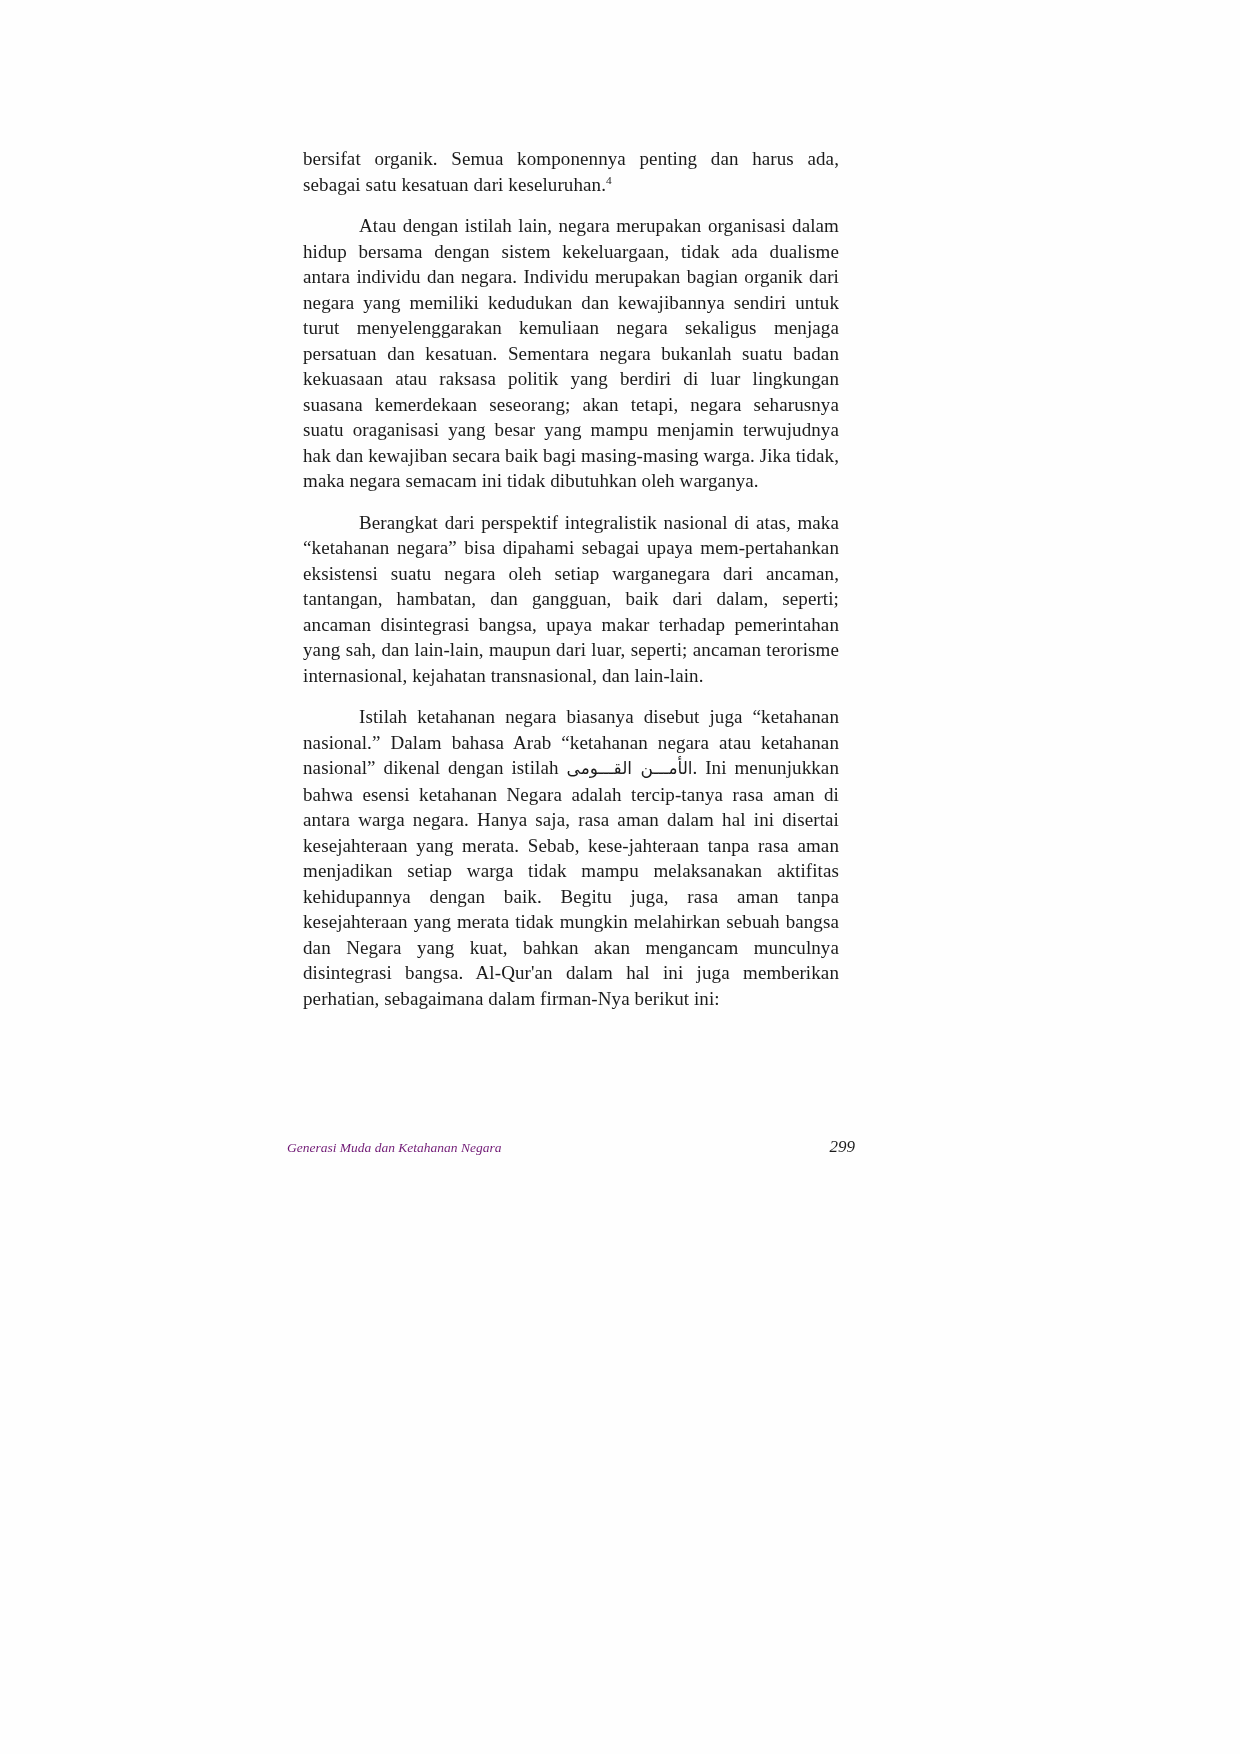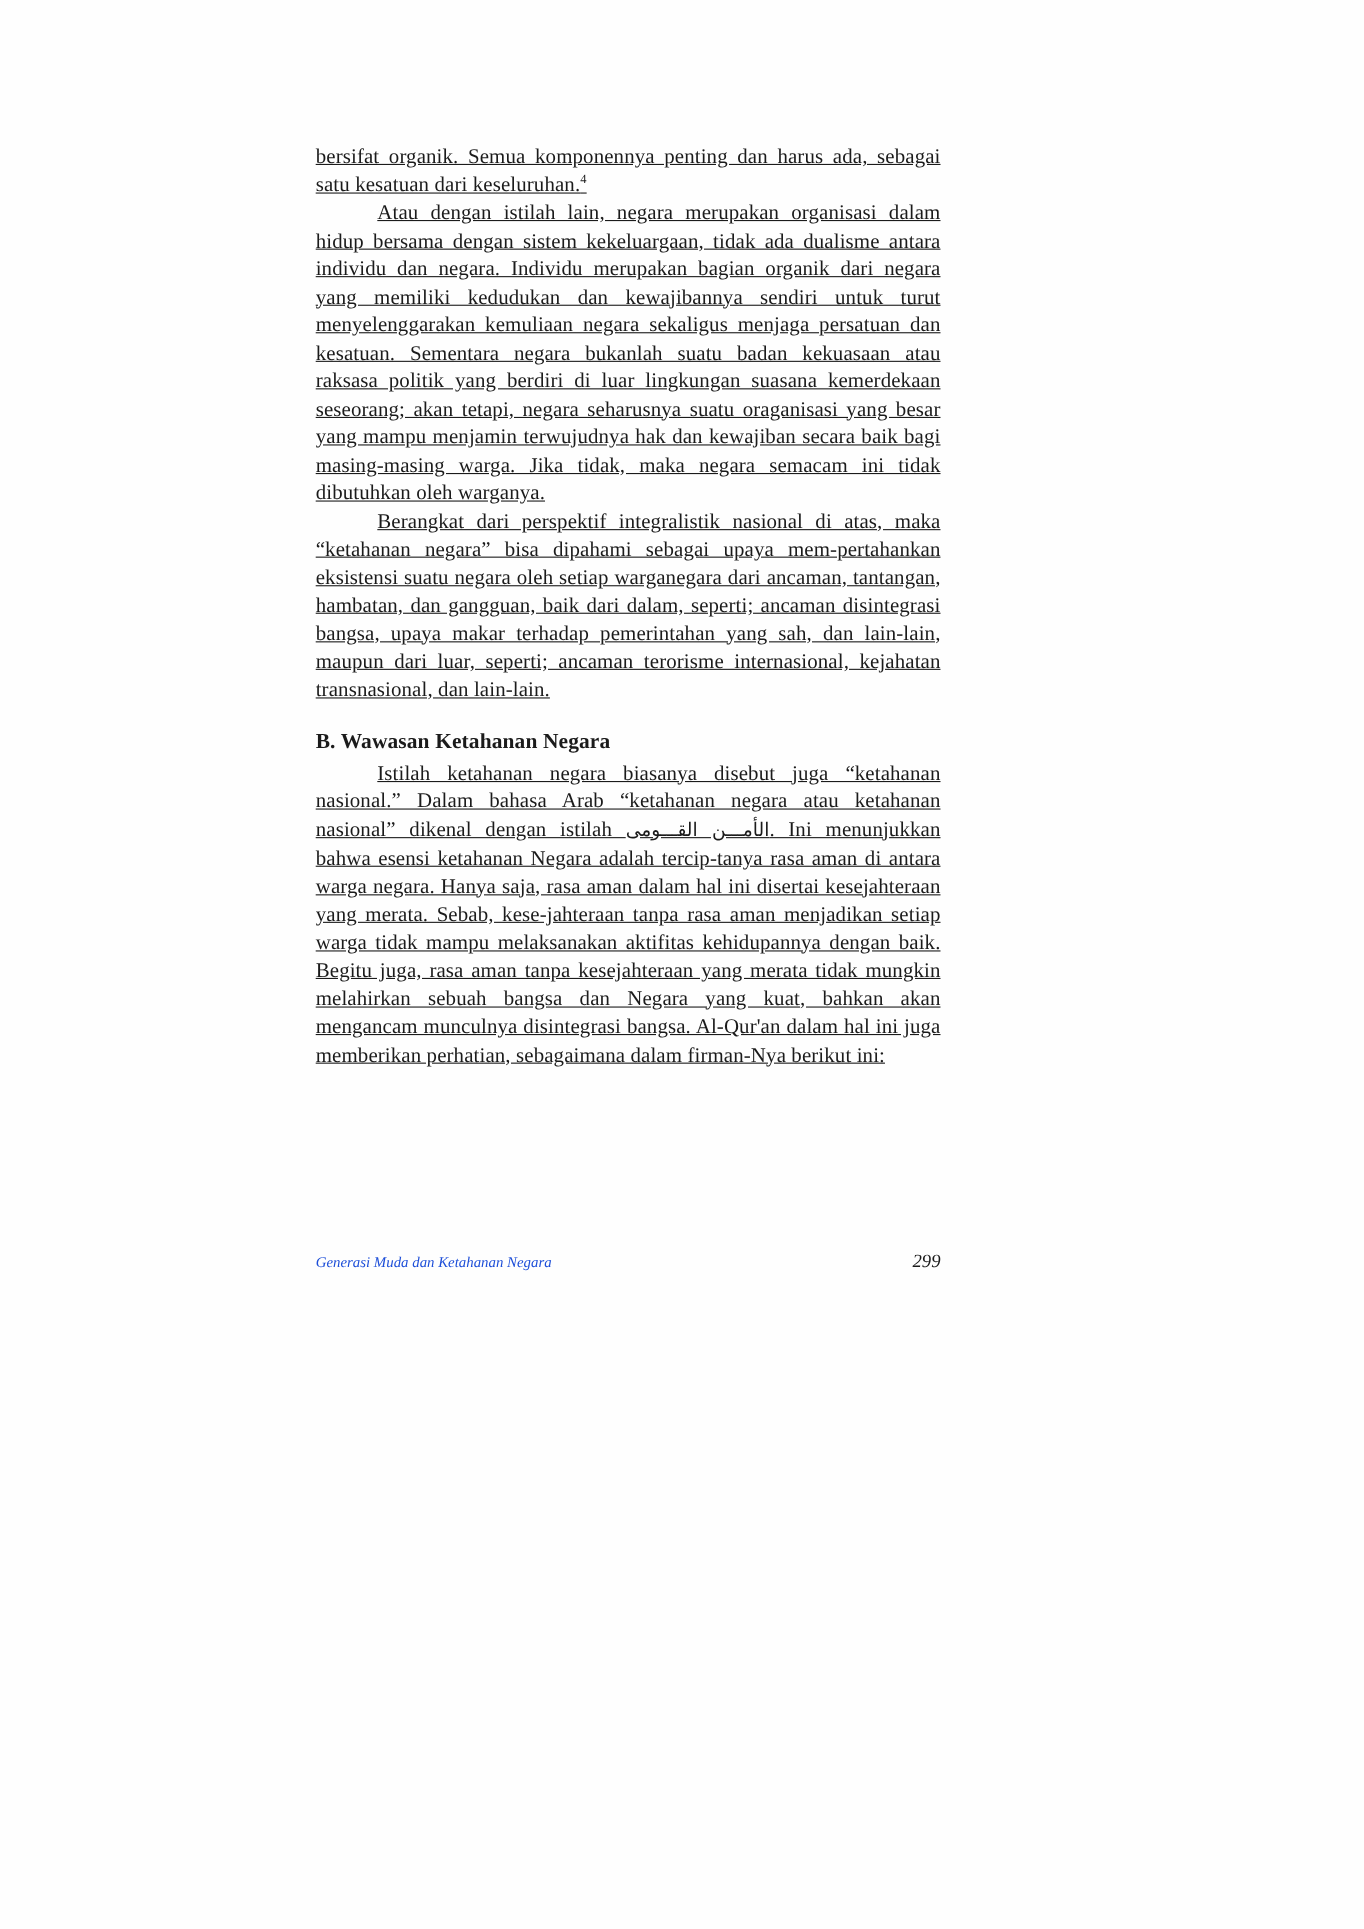--- a/index.html
+++ b/index.html
@@ -23,23 +23,22 @@
     position: absolute;
     left: 287px;
     top: 130px;
     width: 568px;
     font-size: 19px;
     line-height: 25.5px;
     text-align: justify;
     letter-spacing: 0.1px;
   }
   .para {
-    margin: 0;
+    margin: 16px;
     text-indent: 56px;
-    text-decoration: underline;
   }
   .para.no-indent {
     text-indent: 0;
   }
   .heading {
     font-size: 19.5px;
     line-height: 25.5px;
     font-weight: bold;
     margin: 22px 0 3px 0;
     text-indent: 0;
@@ -61,21 +60,21 @@
     left: 287px;
     top: 1116px;
     width: 568px;
     display: flex;
     justify-content: space-between;
     align-items: baseline;
   }
   .running-title {
     font-style: italic;
     font-size: 13.5px;
-    color: #1d4ed8;
+    color: #701a75;
     margin-top: 24px;
   }
   .page-number {
     font-size: 17px;
     color: #1b1b1b;
     font-style: italic;
   }
 </style>
 </head>
 <body>
@@ -83,21 +82,20 @@
 <div class="page">
 
   <main class="text-block">
 
     <p class="para no-indent"><span>bersifat organik. Semua komponennya penting dan harus ada, sebagai satu kesatuan dari keseluruhan.</span><sup class="fn">4</sup></p>
 
     <p class="para">Atau dengan istilah lain, negara merupakan organisasi dalam hidup bersama dengan sistem kekeluargaan, tidak ada dualisme antara individu dan negara. Individu merupakan bagian organik dari negara yang memiliki kedudukan dan kewajibannya sendiri untuk turut menyelenggarakan kemuliaan negara sekaligus menjaga persatuan dan kesatuan. Sementara negara bukanlah suatu badan kekuasaan atau raksasa politik yang berdiri di luar lingkungan suasana kemerdekaan seseorang; akan tetapi, negara seharusnya suatu oraganisasi yang besar yang mampu menjamin terwujudnya hak dan kewajiban secara baik bagi masing-masing warga. Jika tidak, maka negara semacam ini tidak dibutuhkan oleh warganya.</p>
 
     <p class="para">Berangkat dari perspektif integralistik nasional di atas, maka “ketahanan negara” bisa dipahami sebagai upaya mem-pertahankan eksistensi suatu negara oleh setiap warganegara dari ancaman, tantangan, hambatan, dan gangguan, baik dari dalam, seperti; ancaman disintegrasi bangsa, upaya makar terhadap pemerintahan yang sah, dan lain-lain, maupun dari luar, seperti; ancaman terorisme internasional, kejahatan transnasional, dan lain-lain.</p>
 
-    <h2 class="heading">B. Wawasan Ketahanan Negara</h2>
 
     <p class="para"><span>Istilah ketahanan negara biasanya disebut juga “ketahanan nasional.” Dalam bahasa Arab “ketahanan negara atau ketahanan nasional” dikenal dengan istilah </span><span class="arabic" dir="rtl">الأمـــن القـــومى</span><span>. Ini menunjukkan bahwa esensi ketahanan Negara adalah tercip-tanya rasa aman di antara warga negara. Hanya saja, rasa aman dalam hal ini disertai kesejahteraan yang merata. Sebab, kese-jahteraan tanpa rasa aman menjadikan setiap warga tidak mampu melaksanakan aktifitas kehidupannya dengan baik. Begitu juga, rasa aman tanpa kesejahteraan yang merata tidak mungkin melahirkan sebuah bangsa dan Negara yang kuat, bahkan akan mengancam munculnya disintegrasi bangsa. Al-Qur'an dalam hal ini juga memberikan perhatian, sebagaimana dalam firman-Nya berikut ini:</span></p>
 
   </main>
 
   <footer class="page-footer">
     <span class="running-title">Generasi Muda dan Ketahanan Negara</span>
     <span class="page-number">299</span>
   </footer>
 

